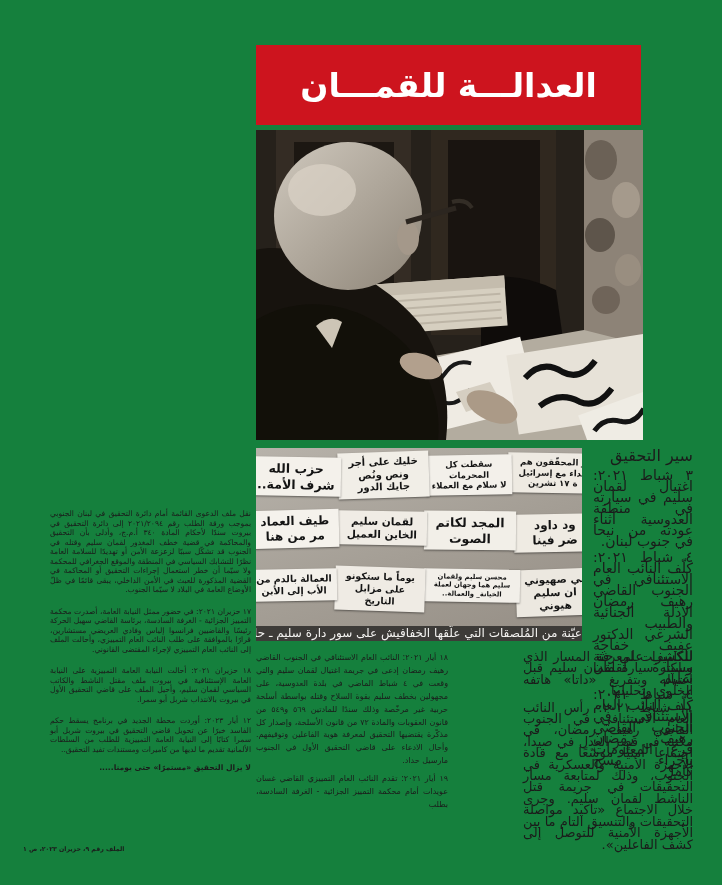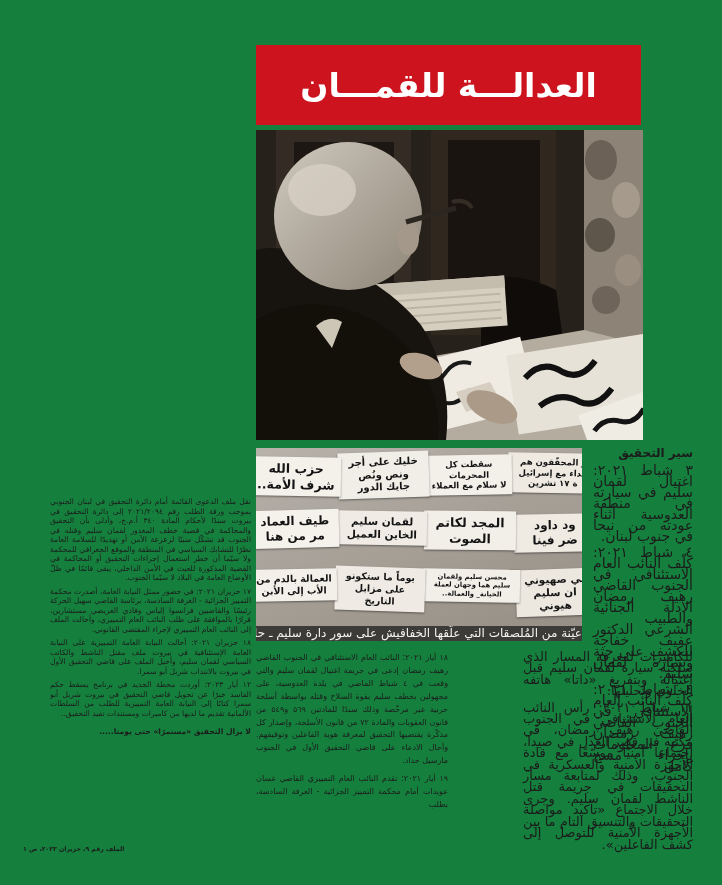--- a/index.html
+++ b/index.html
@@ -32,28 +32,28 @@
   .s8{right:-12px;top:121px;width:72px;font-size:10.5px;transform:rotate(-2deg);background:#ece8e0;}
   .s9{right:62px;top:121px;width:90px;font-size:6.8px;transform:rotate(1deg);background:#f2efe9;}
   .s10{right:157px;top:119px;width:84px;font-size:9.5px;transform:rotate(2deg);background:#efebe4;}
   .s11{right:245px;top:121px;width:80px;font-size:9.5px;transform:rotate(-1deg);background:#f3f0ea;}
   .caption{height:15px;background:#3d3b38;color:#f4f3f1;font-size:12px;line-height:15px;
            text-align:center;white-space:nowrap;overflow:hidden;}
 
   
   .col p{margin:0 0 5px;text-align:justify;}
   .right-top{position:absolute;left:600px;top:446px;width:100px;}
-  .right-top h3{margin:0 0 5px;font-size:12px;font-weight:bold;}
+  .right-top h3{margin:0 0 5px;font-size:16px;font-weight:normal;}
   .right-top p{font-size:14px;line-height:11px;}
   .right-bottom{position:absolute;left:530px;top:651px;width:170px;}
   .right-bottom p{font-size:13px;line-height:11.4px;}
   .mid-col{position:absolute;left:263px;top:652px;width:192px;}
   .mid-col p{font-size:8px;line-height:12.9px;}
   .left-col{position:absolute;left:57px;top:497px;width:201px;}
-  .left-col p{font-size:7.6px;line-height:9.5px;margin:0 0 4px;}
+  .left-col p{font-size:7.6px;line-height:9.5px;margin:12px 0 4px;}
   .closing{font-weight:bold;font-size:11.5px;text-align:center;margin-top:9px !important;line-height:1.3;}
   .page-footer{position:absolute;left:30px;top:845px;width:108px;font-size:6.2px;font-weight:bold;text-align:left;direction:rtl;}
 </style>
 </head>
 <body>
 
 <div class="page">
 
   <div class="banner">
     <span class="title">العدالـــة للقمـــان</span>

